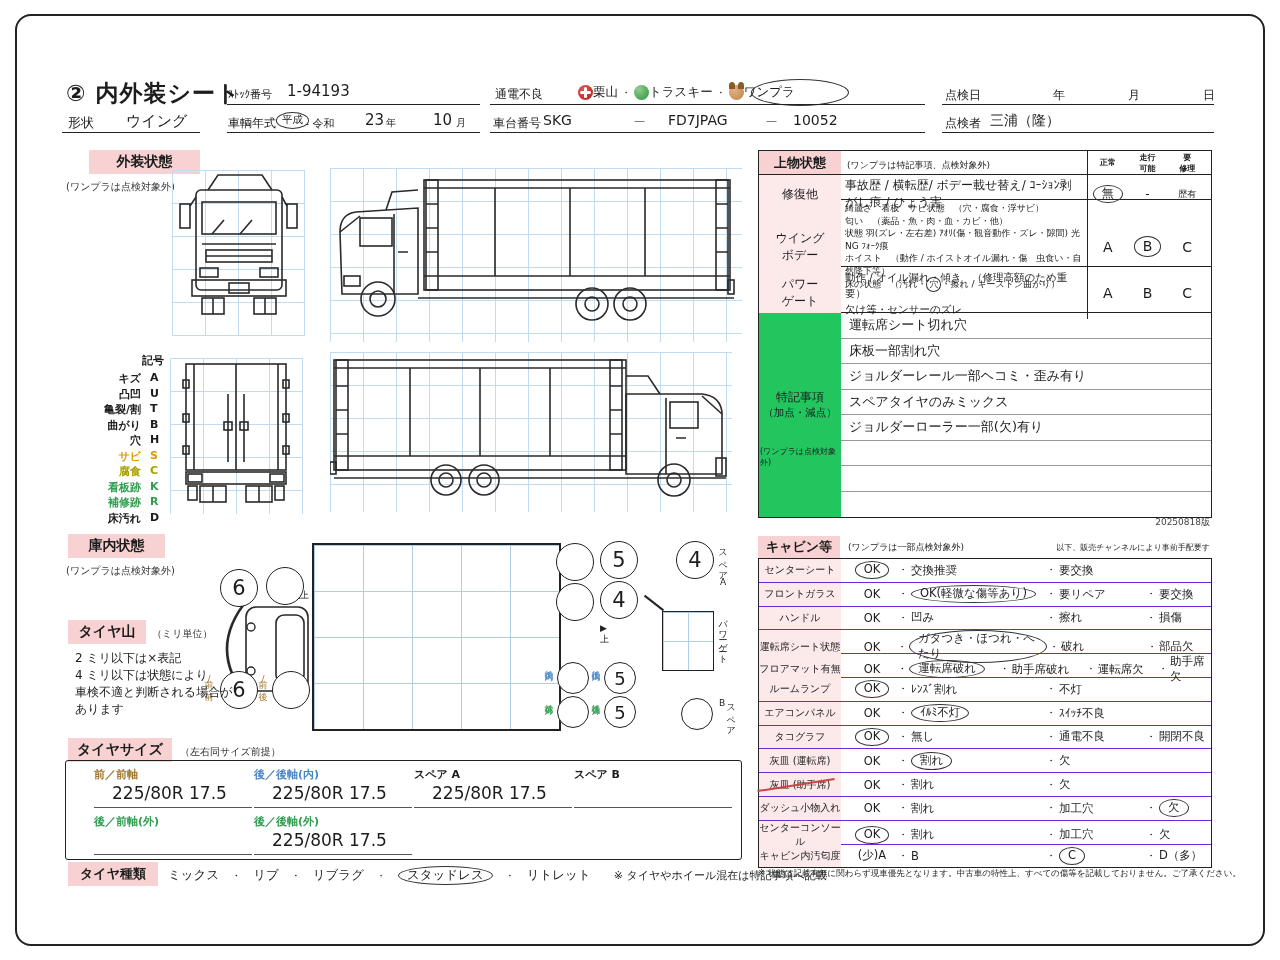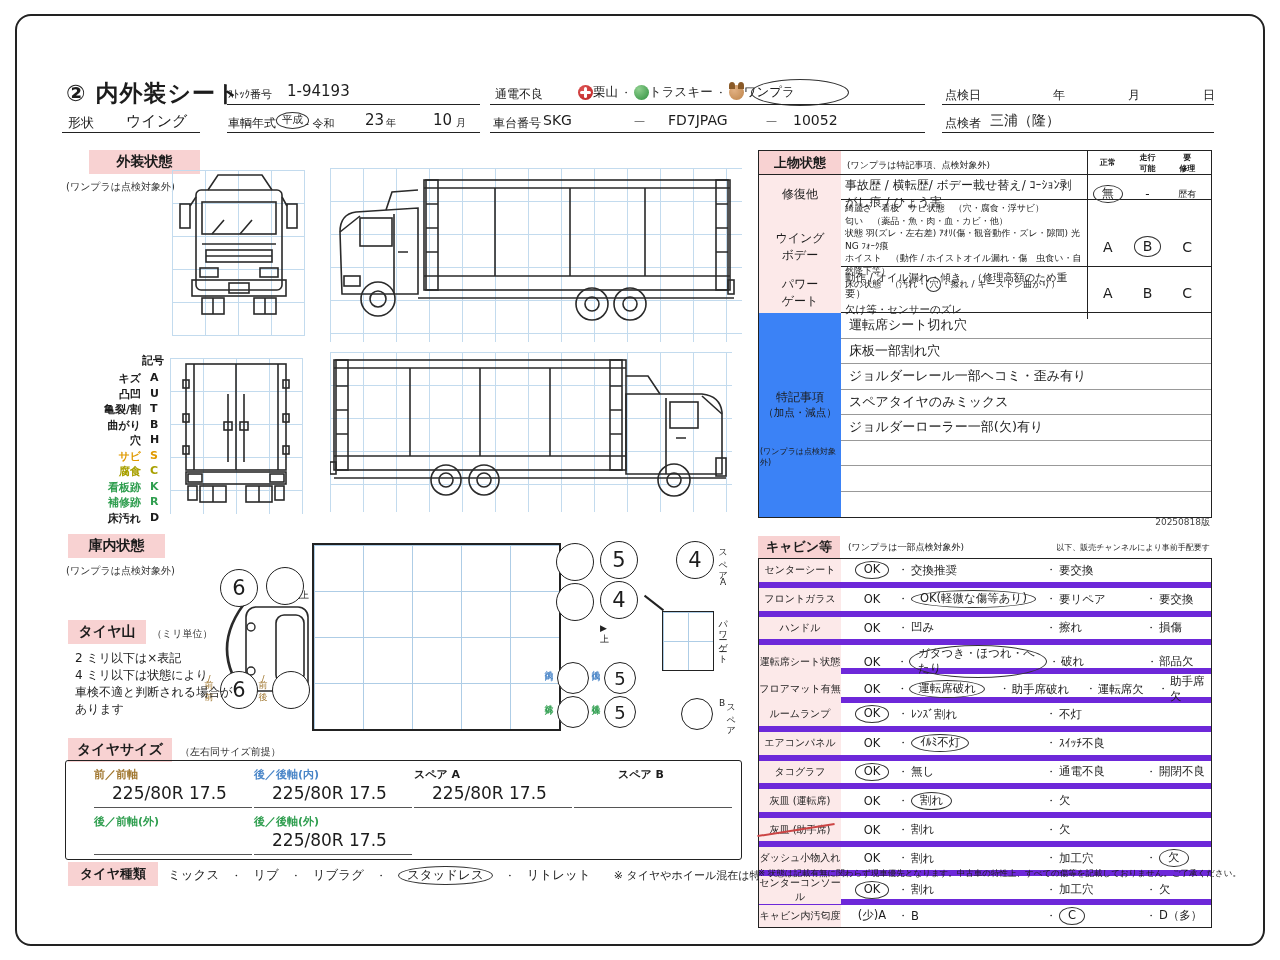--- a/index.html
+++ b/index.html
@@ -61,21 +61,21 @@
   .r0 .bs-rescell:nth-child(3){font-size:9px;}
   .r1 .bs-content{font-size:9px;line-height:12.5px;}
   .r2 .bs-content{font-size:10.5px;line-height:16px;}
   .res-head{display:flex;border-left:1.2px solid #222;}
   .res-headcell{flex:1;display:flex;align-items:center;justify-content:center;
       font-size:8px;text-align:center;font-weight:bold;}
   .remark-row{height:25.5px;border-bottom:1px solid #999;font-size:13px;
       padding:3px 6px 0 8px;box-sizing:border-box;}
   .remark-row:last-child{border-bottom:none;}
   
-  .cab-row{display:grid;grid-template-columns:82px 1fr;border-top:6px solid #6d28d9;height:22.8px;}
+  .cab-row{display:grid;grid-template-columns:82px 1fr;border-top:1px solid #6d28d9;height:22.8px;}
   .cab-row:first-child{border-top:none;}
   .cab-label{background:#fce9e9;display:flex;align-items:center;justify-content:center;
       font-size:10px;text-align:center;position:relative;}
   .cab-label.strike::after{content:"";position:absolute;left:-2px;right:6px;top:48%;
       height:1.6px;background:#cc4444;transform:rotate(-9deg);}
   .cab-opts{display:flex;align-items:center;padding-left:8px;font-size:11.5px;gap:0;}
   .cab-opt{display:flex;justify-content:flex-start;}
   .cab-opt .optv{display:inline-block;}
   .cab-opt.o0{min-width:46px;justify-content:center;}
   .cab-opt.o1{min-width:132px;}
@@ -381,21 +381,21 @@
       </div>
       <div class="ts-cell">
         <div class="ts-label" style="color: rgb(74, 134, 200);">後／後軸(内)</div>
         <div class="ts-val">225/80R 17.5</div>
       </div>
       <div class="ts-cell">
         <div class="ts-label" style="color: rgb(28, 28, 28);">スペア A</div>
         <div class="ts-val">225/80R 17.5</div>
       </div>
       <div class="ts-cell">
-        <div class="ts-label" style="color: rgb(28, 28, 28); margin-left: 44px;">スペア B</div>
+        <div class="ts-label" style="color: rgb(28, 28, 28);">スペア B</div>
         <div class="ts-val"></div>
       </div>
       <div class="ts-cell">
         <div class="ts-label" style="color: rgb(47, 158, 79);">後／前軸(外)</div>
         <div class="ts-val"></div>
       </div>
       <div class="ts-cell">
         <div class="ts-label" style="color: rgb(47, 158, 79);">後／後軸(外)</div>
         <div class="ts-val">225/80R 17.5</div>
       </div>
@@ -480,21 +480,21 @@
         </div>
         <div class="bs-rescell">
           <div style="display: inline-block;">B</div>
         </div>
         <div class="bs-rescell">
           <div style="display: inline-block;">C</div>
         </div>
       </div>
   </div>
   <div style="display:grid;grid-template-columns:82px 1fr;border-top:1.2px solid #222;height:204px;">
-    <div style="background:#3b82f6;text-align:center;padding-top:76px;">
+    <div style="background:#22c55e;text-align:center;padding-top:76px;">
       <div style="font-size:12px;">特記事項</div>
       <div style="font-size:10.5px;">（加点・減点）</div>
       <div style="font-size:8px;margin-top:26px;text-align:left;padding-left:1px;">(ワンプラは点検対象外)</div>
     </div>
     <div id="remark-rows">
         <div class="remark-row">運転席シート切れ穴</div>
         <div class="remark-row">床板一部割れ穴</div>
         <div class="remark-row">ジョルダーレール一部ヘコミ・歪み有り</div>
         <div class="remark-row">スペアタイヤのみミックス</div>
         <div class="remark-row">ジョルダーローラー一部(欠)有り</div>

